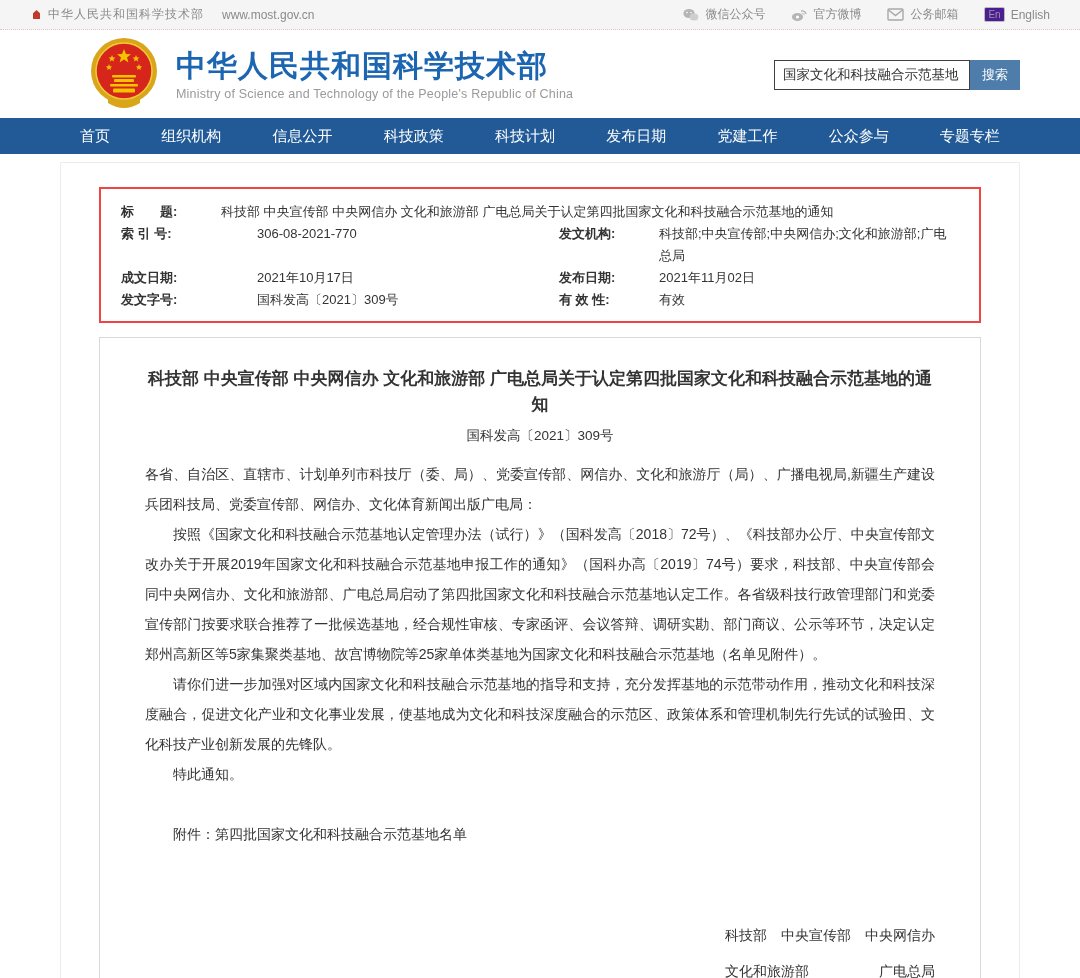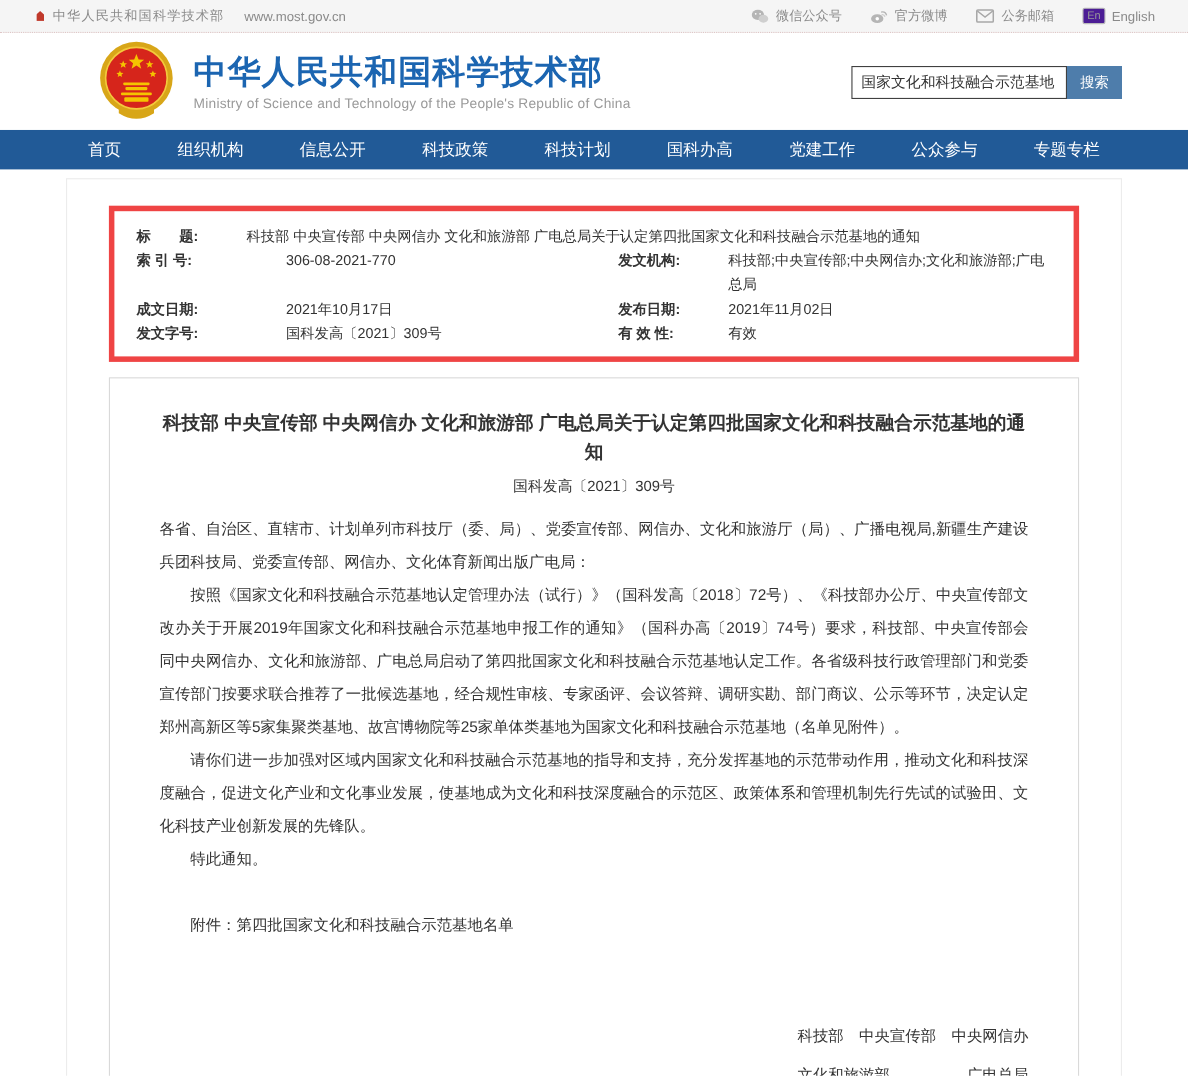--- a/index.html
+++ b/index.html
@@ -38,21 +38,21 @@
   
   .navbar { height:36px; background:#215a97; }
   .nav-inner { width:960px; margin:0 auto; height:100%; display:flex;
     align-items:center; justify-content:space-around;gap:11px; }
   .nav-item { color:#fff; font-size:15px; cursor:pointer; white-space:nowrap; padding:0 6px; }
 
   
   .main { padding:8px 60px 0; }
   .panel { border:1px solid #ececec; background:#fff; padding:24px 38px 40px; min-height:800px; }
 
-  .meta-box { border:5px solid #ef4444; padding:12px 20px 10px; font-size:13px; }
+  .meta-box { border:2px solid #ef4444; padding:12px 20px 10px; font-size:13px; }
   .meta-row { display:flex; line-height:22px; }
   .meta-field { display:flex; }
   .meta-field.col1 { width:438px; flex:0 0 auto;gap:36px; }
   .meta-label { font-weight:bold; color:#333; width:100px; flex:0 0 auto; white-space:pre; }
   .meta-value { color:#333; }
 
   .doc-box { border:1px solid #d9d9d9; margin-top:14px; padding:28px 45px 40px; height:648px; }
   .doc-title { text-align:center; font-size:17px; font-weight:bold; line-height:1.5; }
   .doc-number { text-align:center; font-size:13.5px; margin-top:10px; }
   .doc-body { margin-top:14px; font-size:14px; line-height:30px; text-align:justify; }
@@ -140,21 +140,21 @@
   </div>
 </div>
 
 <div class="navbar">
   <div class="nav-inner">
     <span class="nav-item">首页</span>
     <span class="nav-item">组织机构</span>
     <span class="nav-item">信息公开</span>
     <span class="nav-item">科技政策</span>
     <span class="nav-item">科技计划</span>
-    <span class="nav-item">国科办高</span>
+    <span class="nav-item">发布日期</span>
     <span class="nav-item">党建工作</span>
     <span class="nav-item">公众参与</span>
     <span class="nav-item">专题专栏</span>
   </div>
 </div>
 
 <div class="main">
   <div class="panel">
 
     <div class="meta-box">

